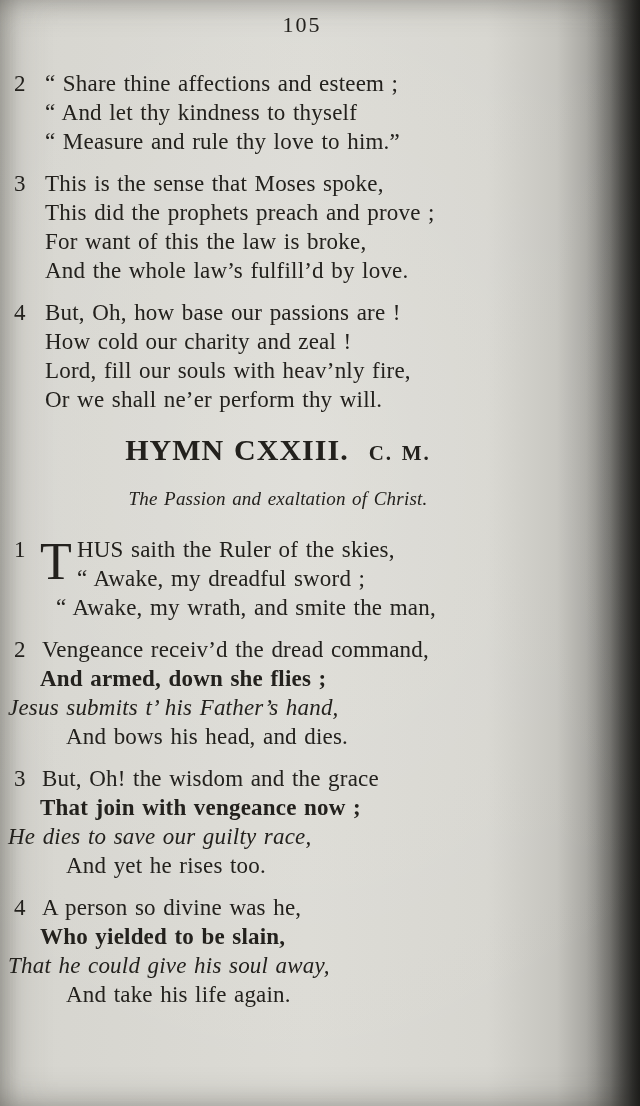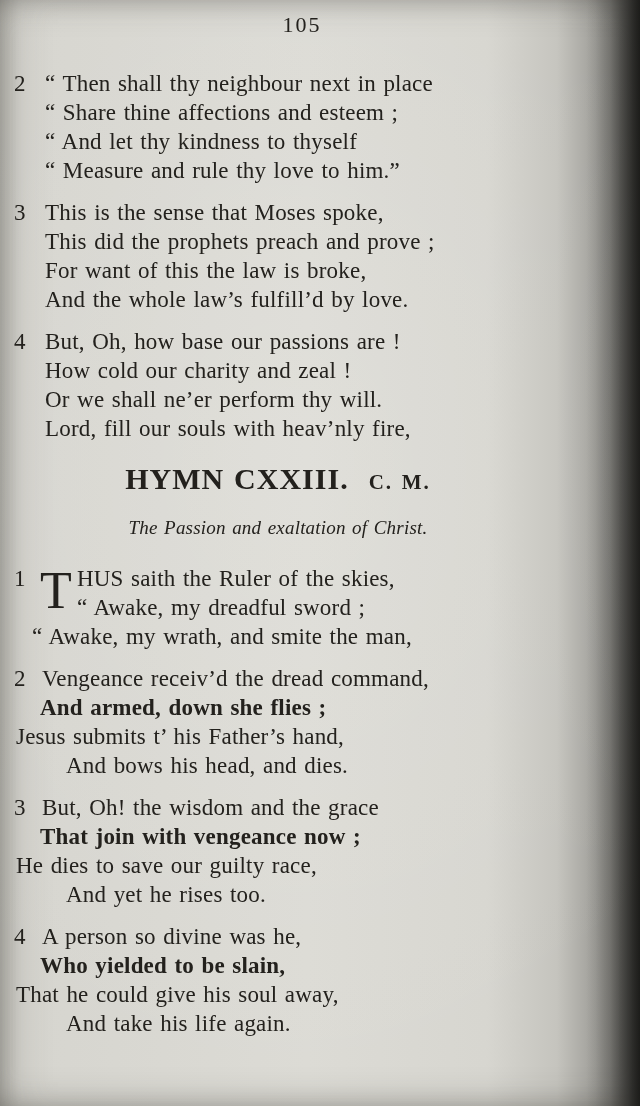--- a/index.html
+++ b/index.html
@@ -55,71 +55,70 @@
     letter-spacing: 2px;
   }
   .subtitle {
     text-align: center;
     font-style: italic;
     font-size: 19px;
     margin-bottom: 22px;
   }
   .hymn .l0 { margin-left: 42px; }
   .hymn .l1 { margin-left: 40px; font-weight: bold; }
-  .hymn .l2 { margin-left: 16px; }
+  .hymn .l2 { margin-left: 8px; font-style: italic; }
   .hymn .l3 { margin-left: 66px; }
   .dropcap {
     float: left;
     font-size: 52px;
     line-height: 50px;
     height: 56px;
     margin: 2px 5px 0 40px;
     font-weight: 500;
   }
   .s1 .f0 { margin-left: 0; }
   .s1 .f1 { margin-left: 12px; }
-  .s1 .f2 { margin-left: 32px; clear: left; }
+  .s1 .f2 { margin-left: 56px; clear: left; }
   .s1 .f3 { margin-left: 80px; }
   .edge-strip {
     position: absolute;
     top: 0; right: 0;
     width: 54px; height: 100%;
     background: linear-gradient(90deg, rgba(40,40,37,0) 0%, rgba(40,40,37,0.18) 45%, rgba(32,32,30,0.55) 78%, rgba(22,22,20,0.82) 100%);
     pointer-events: none;
   }
 </style>
 </head>
 <body>
 
 <div class="paper">
   <div class="content">
 
     <div class="page-number">105</div>
 
     <section>
       <div class="stanza cont">
         <span class="num">2</span>
-        <div class="line">“ Then shall thy neighbour next in place</div>
         <div class="line">“ Share thine affections and esteem ;</div>
         <div class="line">“ And let thy kindness to thyself</div>
         <div class="line">“ Measure and rule thy love to him.”</div>
       </div>
       <div class="stanza cont">
         <span class="num">3</span>
         <div class="line">This is the sense that Moses spoke,</div>
         <div class="line">This did the prophets preach and prove ;</div>
         <div class="line">For want of this the law is broke,</div>
         <div class="line">And the whole law’s fulfill’d by love.</div>
       </div>
       <div class="stanza cont">
         <span class="num">4</span>
         <div class="line">But, Oh, how base our passions are !</div>
         <div class="line">How cold our charity and zeal !</div>
+        <div class="line">Lord, fill our souls with heav’nly fire,</div>
         <div class="line">Or we shall ne’er perform thy will.</div>
-        <div class="line">Lord, fill our souls with heav’nly fire,</div>
       </div>
     </section>
 
     <h2 class="hymn-heading"><span>HYMN CXXIII.</span>&nbsp; <span class="meter">C. M.</span></h2>
 
     <div class="subtitle">The Passion and exaltation of Christ.</div>
 
     <section>
       <div class="stanza hymn s1">
         <span class="num">1</span>

